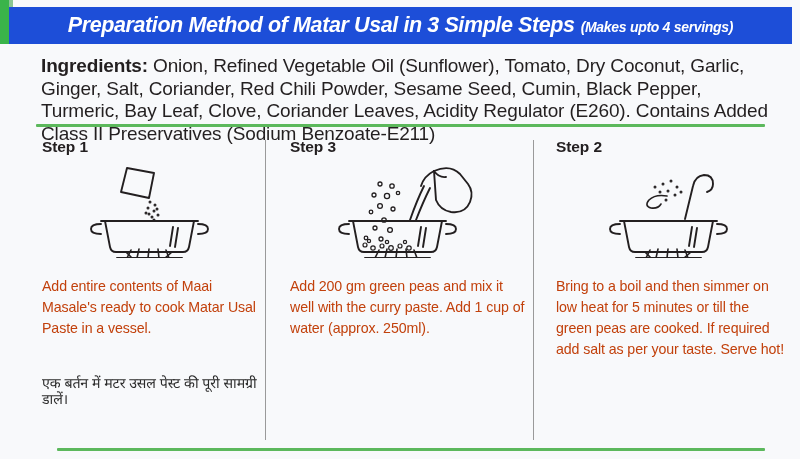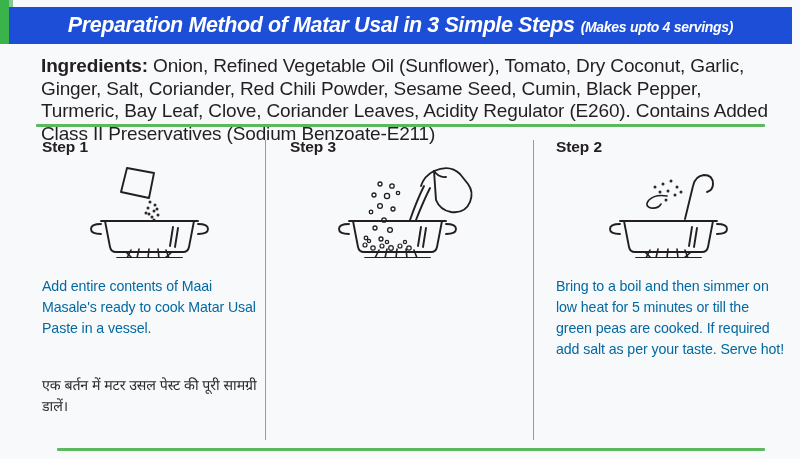--- a/index.html
+++ b/index.html
@@ -150,27 +150,27 @@
     display: flex;
     align-items: flex-end;
     justify-content: center;
   }
   .illus svg { display: block; }
 
   
   .step-en {
     font-size: 14.2px;
     line-height: 21px;
-    color: #0369a1;
+    color: #c2410c;
     letter-spacing: -0.1px;
     margin-top: 18px;
   }
   .step-hi {
     font-size: 14.2px;
-    line-height: 21px;
+    line-height: 16px;
     color: #2b2b2b;
     letter-spacing: -0.1px;
     margin-top: 14px;
   }
   .c1 .step-hi { margin-top: 36px; }
   .c2 .step-hi { margin-top: 36px; }
   .c3 .step-en { margin-top: 18px; }
   .c3 .step-hi { margin-top: 12px; }
 </style>
 </head>
@@ -298,20 +298,21 @@
             <g stroke-width="1.6">
               <path d="M57 96 L61 88"></path>
               <path d="M67 96 L69 87"></path>
               <path d="M78 96 L79 87"></path>
               <path d="M89 96 L88 87"></path>
               <path d="M99 96 L96 88"></path>
             </g>
           </g>
         </svg>
       </div>
+      <div class="step-en">Add 200 gm green peas and mix it well with the curry paste. Add 1 cup of water (approx. 250ml).</div>
     </div>
 
     <div class="col c3">
       <div class="step-title">Step 2</div>
       <div class="illus">
         <svg width="165" height="96" viewBox="0 0 165 96">
           <g fill="none" stroke="#231f20" stroke-width="1.9" stroke-linecap="round" stroke-linejoin="round">
 
             <path d="M96 57 L104 24 Q106 14 115 13 Q124 13 124 22 Q124 28 118 30"></path>
 

